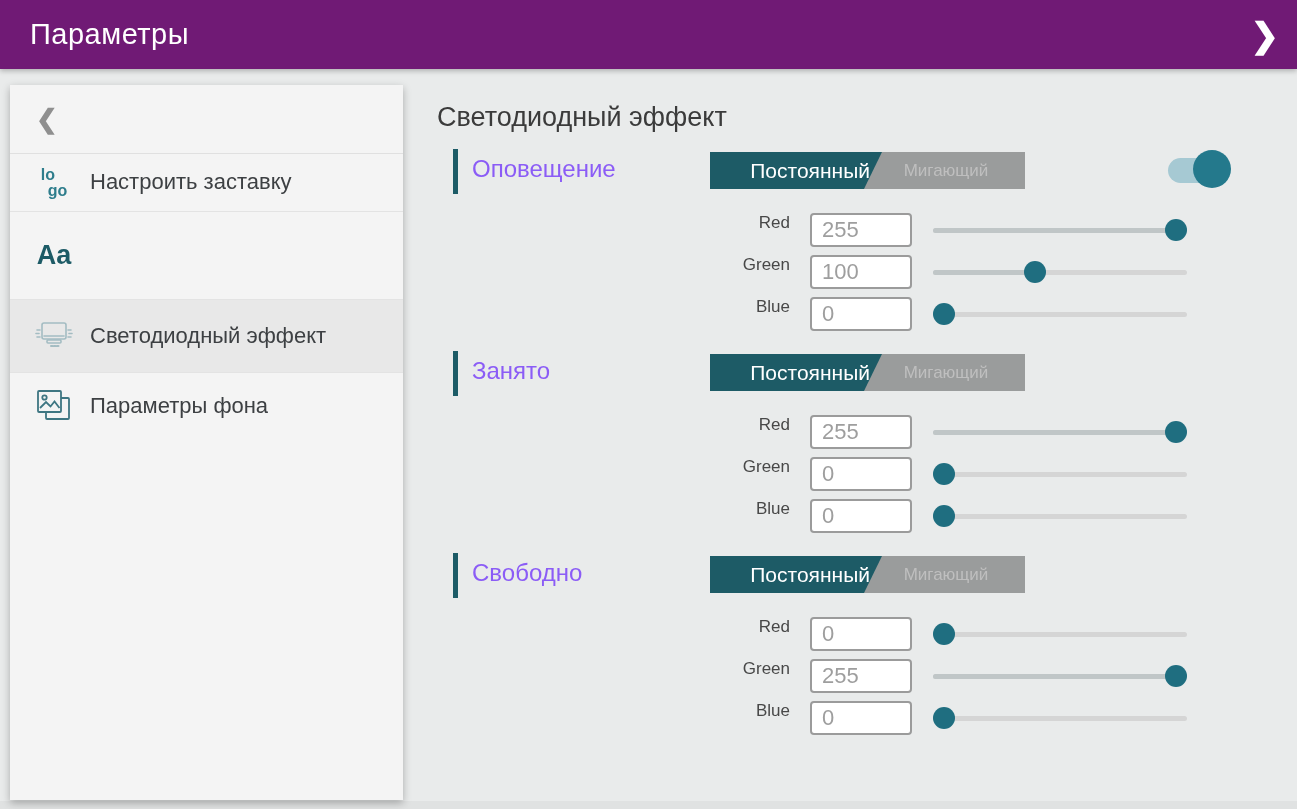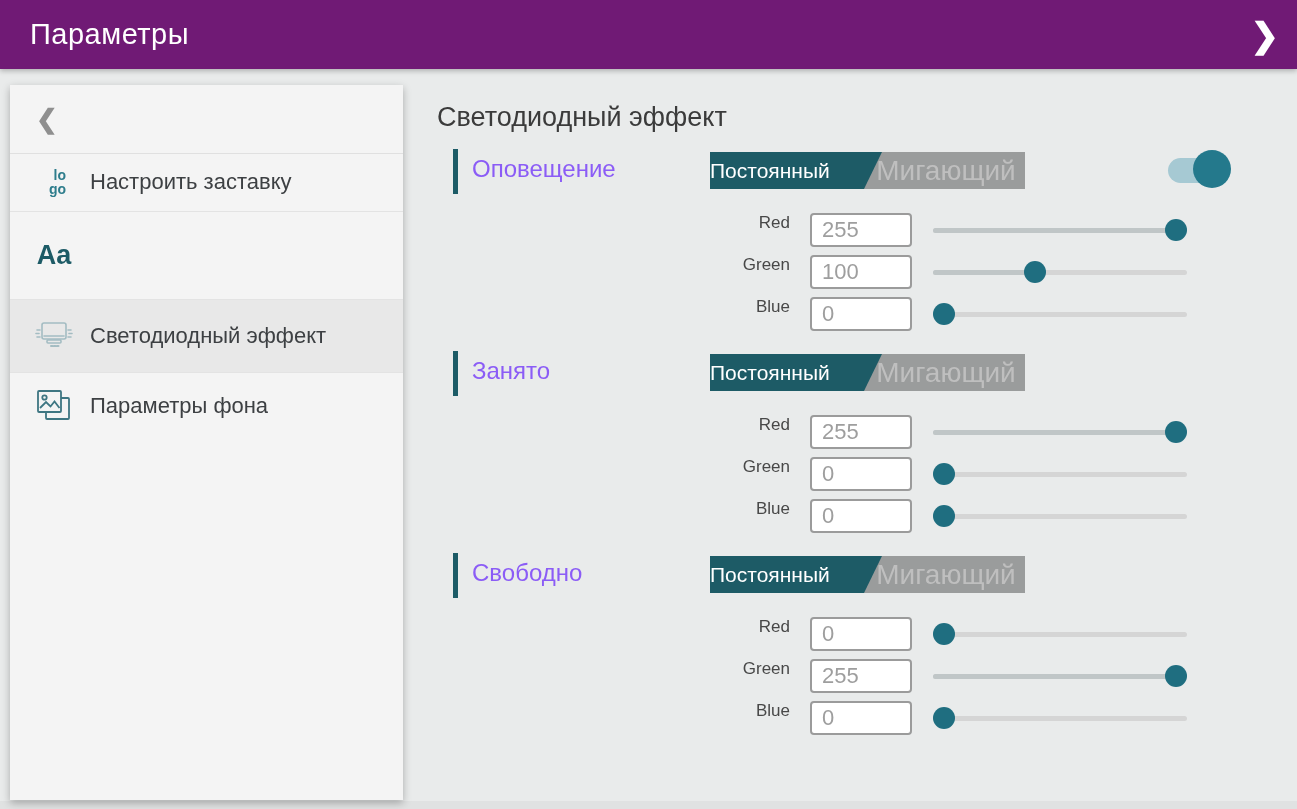--- a/index.html
+++ b/index.html
@@ -47,45 +47,45 @@
   .sb-item.h73 { min-height:73px; }
   .sb-item.h59 { min-height:59px; }
   .sb-item.h66 { min-height:66px; border-bottom:none; }
   .sb-item.selected { background:#e8e8e8; }
   .sb-ico {
     width:44px; margin-left:22px; margin-right:14px;
     display:flex; align-items:center; justify-content:center; flex:0 0 44px;
   }
   .sb-label { font-size:22px; color:#3d4043; line-height:1.22; padding-right:16px; }
 
-  .logo-ic { display:flex; flex-direction:column; font-weight:bold; font-size:14px;
-             color:#2e7d8c; line-height:.95;align-items:flex-end; }
+  .logo-ic { display:flex; flex-direction:column; font-weight:bold; font-size:16px;
+             color:#2e7d8c; line-height:.95; }
   .logo-ic .l2 { margin-left:7px; }
   .aa-ic { font-weight:bold; font-size:27px; color:#1d5b66; }
 
   
   .content { position:absolute; left:437px; top:69px; right:0; bottom:0; }
   .page-title { font-size:27px; color:#3b3b3b; margin-top:33px; margin-bottom:14px; }
 
   .section { position:relative; margin-bottom:18px; }
   .sec-head { position:relative; height:48px; margin-bottom:18px; }
   .sec-accent { position:absolute; left:16px; top:2px; width:5px; height:45px; background:#1c5b66; }
   .sec-label { position:absolute; left:35px; top:8px; font-size:24px; color:#8b5cf6; }
 
   .segmented {
     position:absolute; left:273px; top:5px; width:315px; height:37px;
     background:#9a9c9c; cursor:pointer;
   }
   .seg-off {
     position:absolute; right:0; top:0; width:158px; height:37px;
-    color:#bfbfbf; font-size:28px; text-align:center; line-height:37px;
+    color:#bfbfbf; font-size:17px; text-align:center; line-height:37px;
   }
   .seg-on {
     position:absolute; left:0; top:0; width:172px; height:37px;
-    background:#1d5b66; color:#fff; font-size:21px; text-align:left; line-height:37px;
+    background:#1d5b66; color:#fff; font-size:21px; text-align:right; line-height:37px;
     clip-path:polygon(0 0, 100% 0, calc(100% - 18px) 100%, 0 100%);
     padding-right:12px;
   }
 
   .switch { position:absolute; left:731px; top:3px; width:63px; height:38px; cursor:pointer; }
   .switch-track {
     position:absolute; left:0; top:8px; width:47px; height:25px;
     border-radius:13px; background:#a6c9d3;
   }
   .switch-knob {

